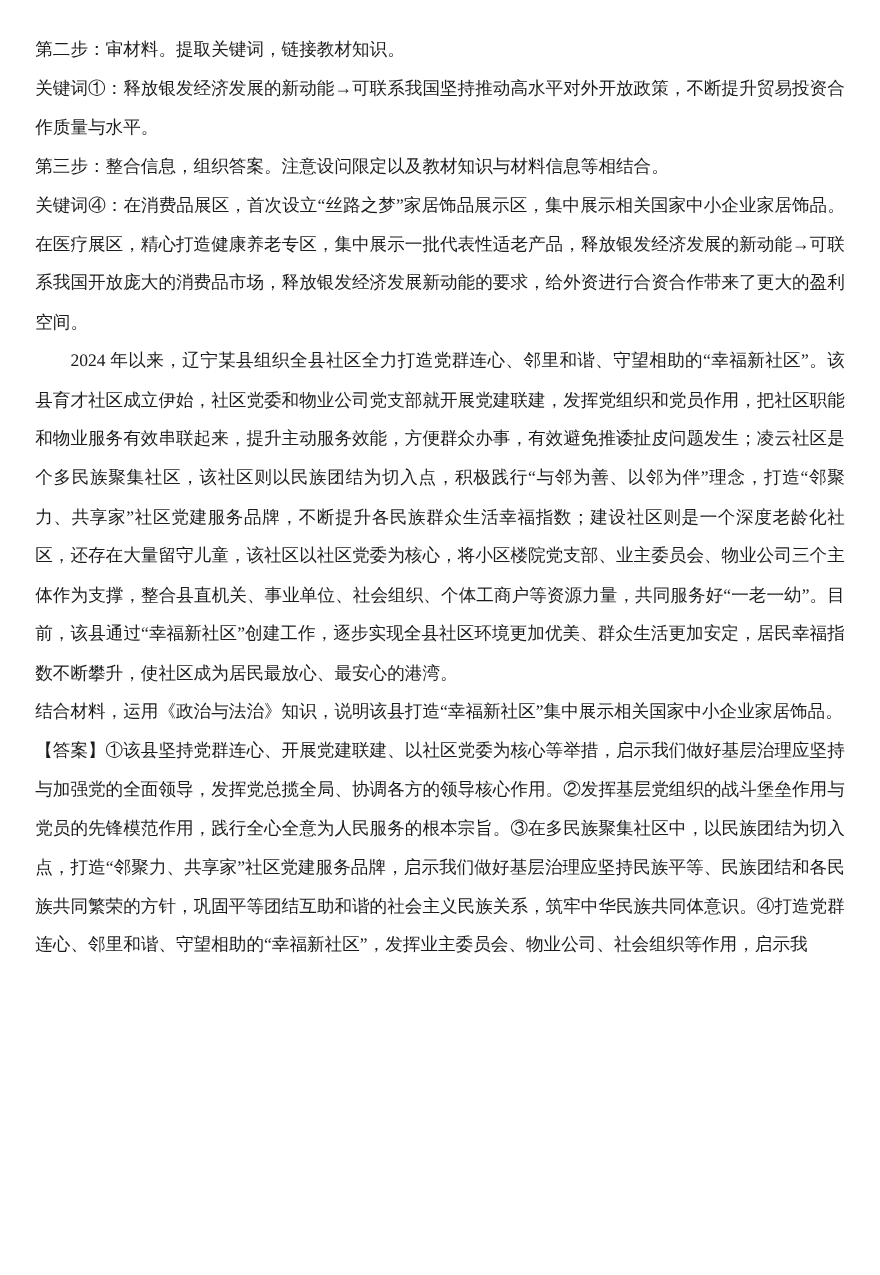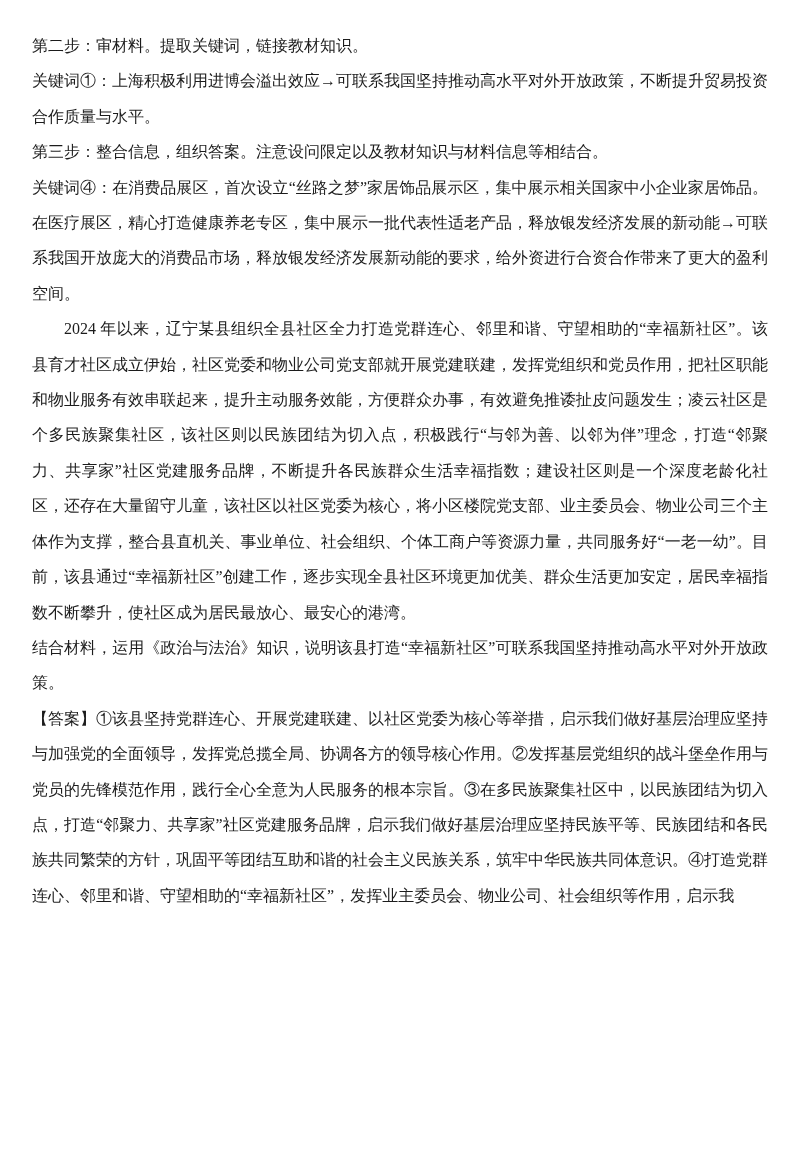--- a/index.html
+++ b/index.html
@@ -48,21 +48,21 @@
     font-size: 16px;
     color: #6d28d9;
   }
 </style>
 </head>
 <body>
 
 <div class="page">
   <div class="content">
     <p class="para song">第二步：审材料。提取关键词，链接教材知识。</p>
-    <p class="para song">关键词①：上海积极利用进博会溢出效应→可联系我国坚持推动高水平对外开放政策，不断提升贸易投资合作质量与水平。</p>
+    <p class="para song">关键词①：释放银发经济发展的新动能→可联系我国坚持推动高水平对外开放政策，不断提升贸易投资合作质量与水平。</p>
     <p class="para song">第三步：整合信息，组织答案。注意设问限定以及教材知识与材料信息等相结合。</p>
     <p class="para song">关键词④：在消费品展区，首次设立“丝路之梦”家居饰品展示区，集中展示相关国家中小企业家居饰品。在医疗展区，精心打造健康养老专区，集中展示一批代表性适老产品，释放银发经济发展的新动能→可联系我国开放庞大的消费品市场，释放银发经济发展新动能的要求，给外资进行合资合作带来了更大的盈利空间。</p>
     <p class="para kai indent2">2024 年以来，辽宁某县组织全县社区全力打造党群连心、邻里和谐、守望相助的“幸福新社区”。该县育才社区成立伊始，社区党委和物业公司党支部就开展党建联建，发挥党组织和党员作用，把社区职能和物业服务有效串联起来，提升主动服务效能，方便群众办事，有效避免推诿扯皮问题发生；凌云社区是个多民族聚集社区，该社区则以民族团结为切入点，积极践行“与邻为善、以邻为伴”理念，打造“邻聚力、共享家”社区党建服务品牌，不断提升各民族群众生活幸福指数；建设社区则是一个深度老龄化社区，还存在大量留守儿童，该社区以社区党委为核心，将小区楼院党支部、业主委员会、物业公司三个主体作为支撑，整合县直机关、事业单位、社会组织、个体工商户等资源力量，共同服务好“一老一幼”。目前，该县通过“幸福新社区”创建工作，逐步实现全县社区环境更加优美、群众生活更加安定，居民幸福指数不断攀升，使社区成为居民最放心、最安心的港湾。</p>
-    <p class="para song">结合材料，运用《政治与法治》知识，说明该县打造“幸福新社区”可联系我国坚持推动高水平对外开放政策。</p>
+    <p class="para song">结合材料，运用《政治与法治》知识，说明该县打造“幸福新社区”集中展示相关国家中小企业家居饰品。</p>
     <p class="para song">【答案】①该县坚持党群连心、开展党建联建、以社区党委为核心等举措，启示我们做好基层治理应坚持与加强党的全面领导，发挥党总揽全局、协调各方的领导核心作用。②发挥基层党组织的战斗堡垒作用与党员的先锋模范作用，践行全心全意为人民服务的根本宗旨。③在多民族聚集社区中，以民族团结为切入点，打造“邻聚力、共享家”社区党建服务品牌，启示我们做好基层治理应坚持民族平等、民族团结和各民族共同繁荣的方针，巩固平等团结互助和谐的社会主义民族关系，筑牢中华民族共同体意识。④打造党群连心、邻里和谐、守望相助的“幸福新社区”，发挥业主委员会、物业公司、社会组织等作用，启示我</p>
   </div>
   <div class="footer">第 12 页/共 16 页</div>
 </div>
 
 </body></html>

